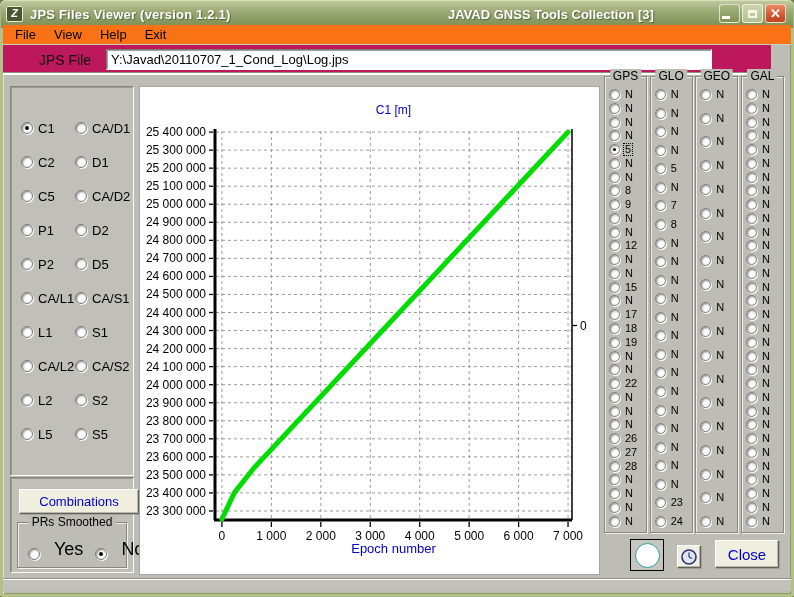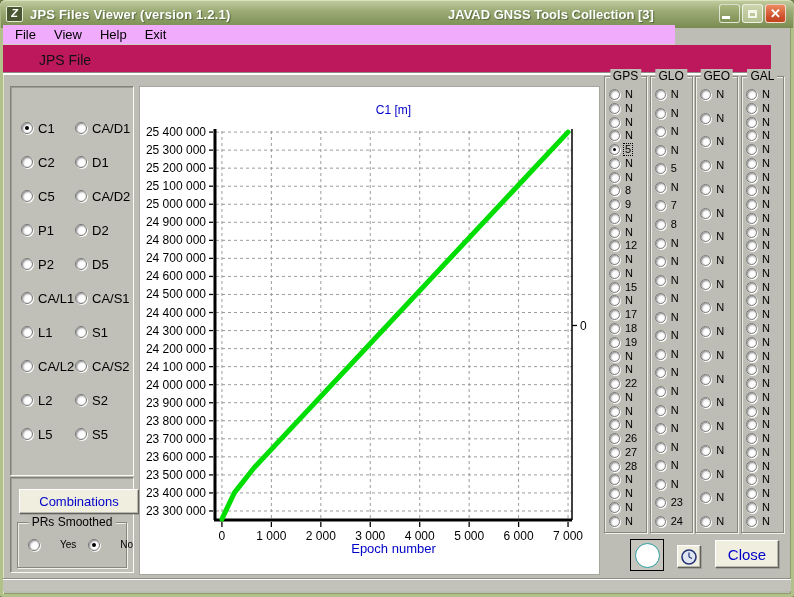--- a/index.html
+++ b/index.html
@@ -23,21 +23,21 @@
   .winbtns { position:absolute; right:8px; top:4px; display:flex; gap:2px; }
   .wbtn { width:21px; height:19px; border-radius:3px; border:1px solid rgba(255,255,255,.7);
       display:flex; align-items:center; justify-content:center; }
   .wbtn.min { background:linear-gradient(180deg,#aab77f,#7f9154); }
   .wbtn.min i { display:block; width:8px; height:3px; background:#fff; margin:8px 6px 0 0; align-self:flex-start; margin-top:11px; margin-right:7px; }
   .wbtn.max { background:linear-gradient(180deg,#ccd4ad,#b3bf90); }
   .wbtn.max i { display:block; width:9px; height:8px; border:2px solid #fefef4; border-top-width:3px; opacity:.85; }
   .wbtn.close { background:linear-gradient(180deg,#ec8a60,#ce4f2c 70%,#bf431f); color:#fff; font-weight:bold; font-size:13px; }
 
   
-  .menubar { position:absolute; left:0; top:25px; width:672px; height:20px; background:#f0abfc;
+  .menubar { position:absolute; left:0; top:25px; width:788px; height:20px; background:#f97316;
       display:flex; align-items:center; padding-left:3px; border-bottom:1px solid #cfcfc0; }
   .menu-item { padding:2px 9px; font-size:13px; color:#000; }
 
   
   .filebar { position:absolute; left:0; top:45px; width:768px; height:30px; background:#be185d;
       box-shadow: inset 0 -2px 0 #ffffff, inset 0 -3px 0 #8e8e86; }
   .filebar .lbl { position:absolute; left:36px; top:7px; font-size:14px; color:#111; }
   .filebar input { position:absolute; left:103px; top:4px; width:606px; height:21px;
       border:1px solid; border-color:#7a7a72 #ffffff #ffffff #7a7a72; box-shadow:inset 1px 1px 0 #a3a39b;
       background:#fff; font-family:"Liberation Sans",sans-serif; font-size:13px; padding:0 4px; outline:none; }
@@ -62,21 +62,21 @@
       display:flex; flex-direction:column; justify-content:space-around; padding:24px 0; }
   .sig-row { display:flex; padding-left:10px; }
   .sig-cell { display:flex; align-items:center; gap:5px; width:54px; font-size:13px; }
   .sig-cell:first-child { width:54px; }
 
   .ctrlpanel { position:absolute; left:7px; top:477px; width:124px; height:96px; }
   .combi { position:absolute; left:8px; top:11px; width:120px; height:25px; font-size:13px; }
   .prsbox { position:absolute; left:6px; top:44px; width:110px; height:46px; background:#bdbdb5; }
   .prsbox .legend { font-size:12px; }
   .prs-opts { display:flex; gap:12px; padding:16px 0 0 10px; }
-  .prs-opt { display:flex; align-items:flex-start; gap:20px; font-size:10px; }
+  .prs-opt { display:flex; align-items:flex-end; gap:14px; font-size:18px; }
 
   
   .chartpanel { position:absolute; left:136px; top:86px; width:461px; height:489px; background:#fff;
       border:1px solid #a7a79f; }
 
   
   .constwrap { position:absolute; left:601px; top:76px; width:180px; height:457px;
       display:flex; justify-content:space-between; }
   .const-col { width:43px; height:457px; background:#bdbdb5; }
   .const-items { position:absolute; left:4px; top:12px; right:1px; bottom:5px;
@@ -119,20 +119,21 @@
 
   <div class="menubar">
       <div class="menu-item">File</div>
       <div class="menu-item">View</div>
       <div class="menu-item">Help</div>
       <div class="menu-item">Exit</div>
     </div>
 
   <div class="filebar">
     <span class="lbl">JPS File</span>
+    <input type="text" value="Y:\Javad\20110707_1_Cond_Log\Log.jps" style="">
   </div>
 
   <div class="sigpanel sunken">
       <div class="sig-row">
         <div class="sig-cell">
           <span class="radio sel"></span>
           <span>C1</span>
         </div>
         <div class="sig-cell">
           <span class="radio"></span>

